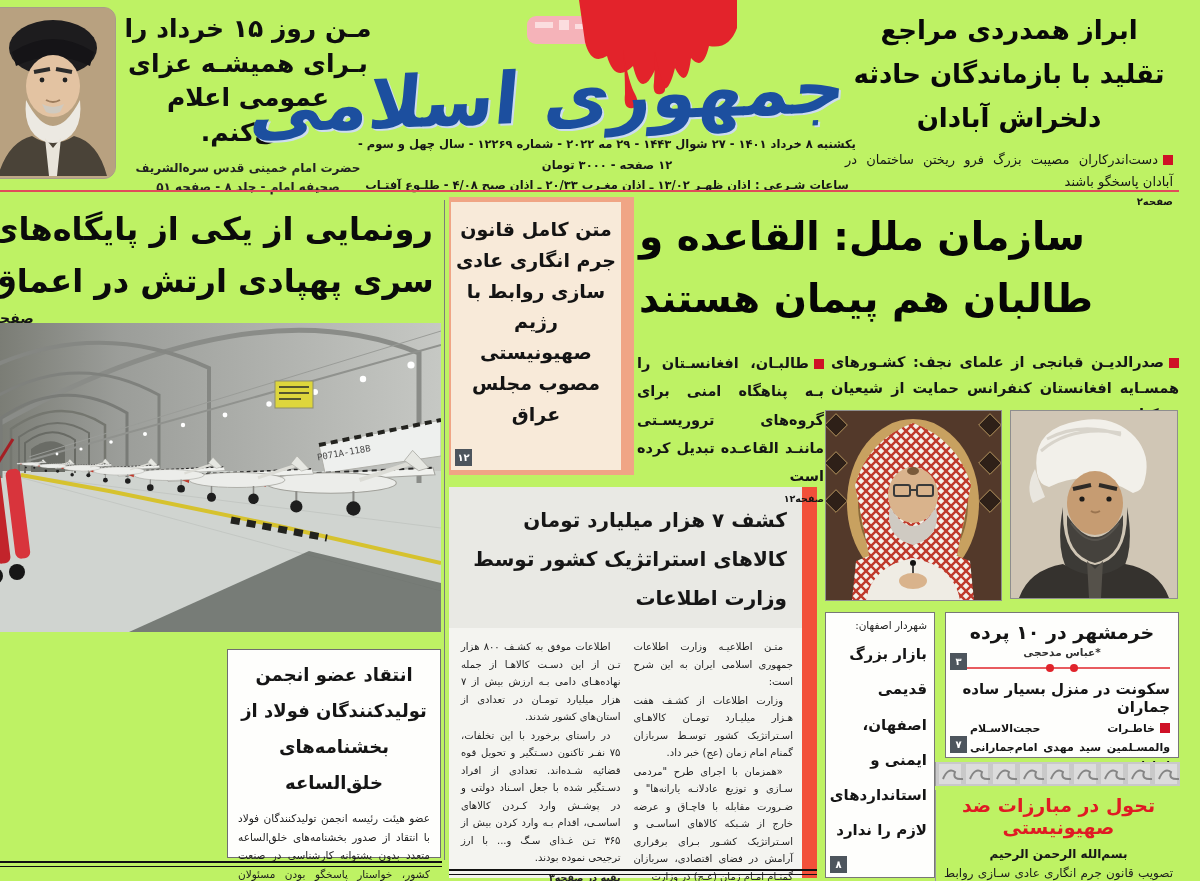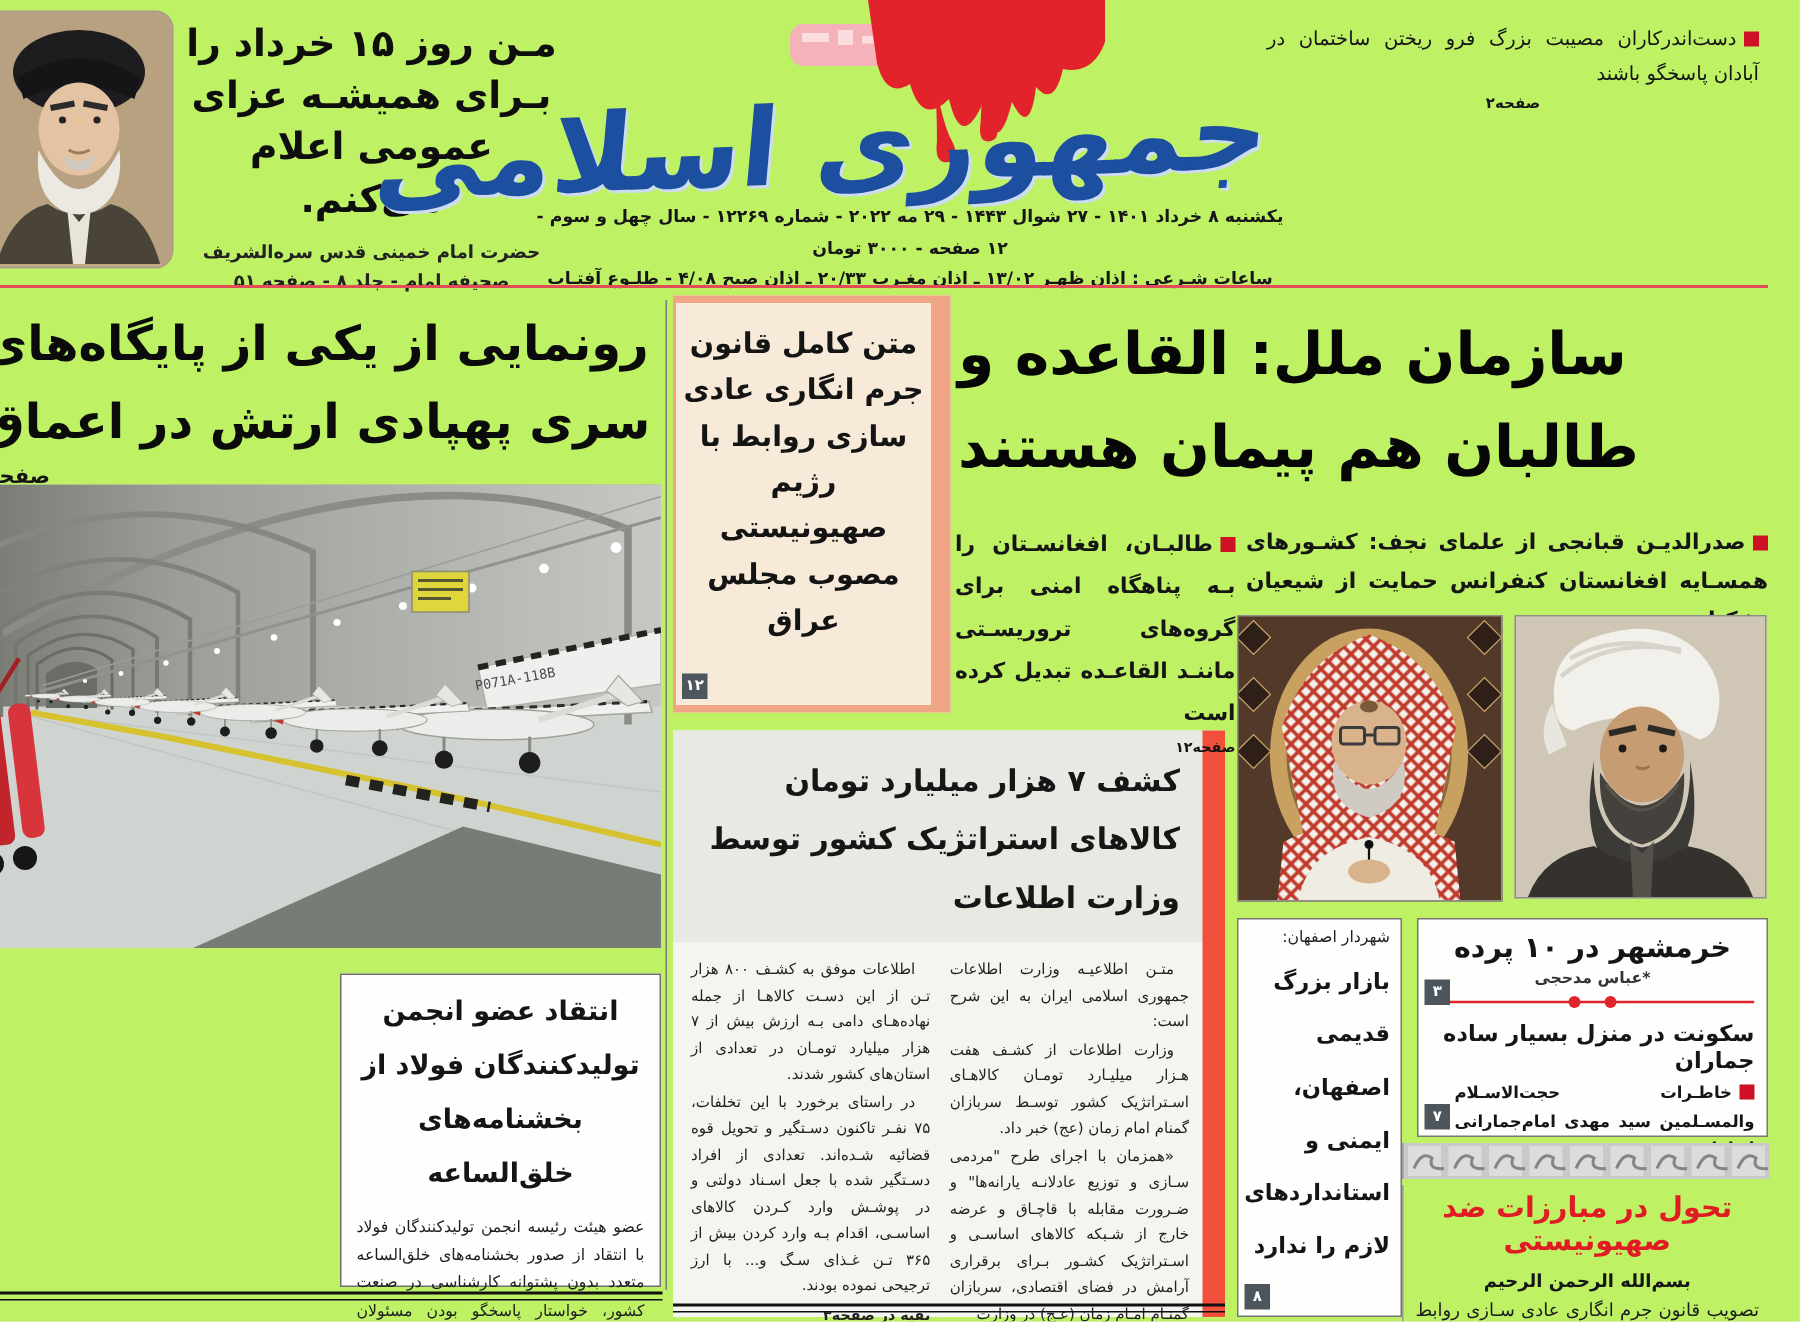--- a/index.html
+++ b/index.html
@@ -21,21 +21,21 @@
     position:absolute;bottom:-6px;right:0;width:100%;text-align:center;z-index:2;
     font-size:72px;font-weight:bold;color:#1c4f9f;letter-spacing:-3px;
     transform:skewX(-7deg) rotate(-2deg);
     text-shadow:2px 2px 0 #cddcf0;line-height:1.2;white-space:nowrap;
   }
   .dateline{left:372px;top:134px;width:512px;text-align:center;font-size:11.5px;
     font-weight:bold;line-height:1.8;color:#161616;}
   .tr-block{left:866px;top:8px;width:328px;}
   .tr-headline{font-size:26px;font-weight:bold;text-align:center;line-height:1.7;color:#090909;}
   .tr-sub{margin-top:8px;font-size:13px;font-weight:normal;text-align:justify;line-height:1.75;}
-  .tr-page{margin-top:2px;font-size:10px;font-weight:bold;text-align:center;}
+  .tr-page{margin-top:2px;font-size:10px;font-weight:bold;text-align:right;}
   .bullet{display:inline-block;width:10px;height:10px;background:#cf1126;margin-left:5px;vertical-align:-1px;}
   .header-rule{left:0;top:190px;width:1200px;height:2px;background:#e14b5a;}
   
   .left-headline{left:2px;top:204px;width:460px;font-size:32px;font-weight:bold;
     text-align:center;line-height:1.62;color:#0b0b0b;}
   .left-page{left:4px;top:310px;font-size:14px;font-weight:bold;}
   .tunnel{left:0;top:323px;width:462px;height:309px;overflow:hidden;background:#a8aaa6;}
   .vline-main{left:465px;top:200px;width:1px;height:660px;background:#7c7c7c;}
   .box{border:1.5px solid #6f6f6f;box-sizing:border-box;background:#fefefc;}
   .erdogan-box{left:4px;top:649px;width:237px;height:209px;padding:7px 10px;}
@@ -129,20 +129,21 @@
     </svg>
     <div class="masthead-title">جمهوری اسلامی</div>
   </div>
 
   <div class="abs dateline">
     <div>یکشنبه ۸ خرداد ۱۴۰۱ - ۲۷ شوال ۱۴۴۳ - ۲۹ مه ۲۰۲۲ - شماره ۱۲۲۶۹ - سال چهل و سوم - ۱۲ صفحه - ۳۰۰۰ تومان</div>
     <div>ساعات شـرعی : اذان ظهـر ۱۳/۰۲ ـ اذان مغـرب ۲۰/۳۳ ـ اذان صبح ۴/۰۸ - طلـوع آفتـاب ۵/۵۱</div>
   </div>
 
   <div class="abs tr-block">
+    <div class="tr-headline">ابراز همدردی مراجع تقلید با بازماندگان حادثه دلخراش آبادان</div>
     <div class="tr-sub"><span class="bullet"></span><span>دست‌اندرکاران مصیبت بزرگ فرو ریختن ساختمان در آبادان پاسخگو باشند</span></div>
     <div class="tr-page">صفحه۲</div>
   </div>
 
   <div class="abs header-rule"></div>
 
   <div class="abs left-headline">رونمایی از یکی از پایگاه‌های سری پهپادی ارتش در اعماق زمین</div>
   <div class="abs left-page">صفحه۳</div>
 
   <div class="abs tunnel">

